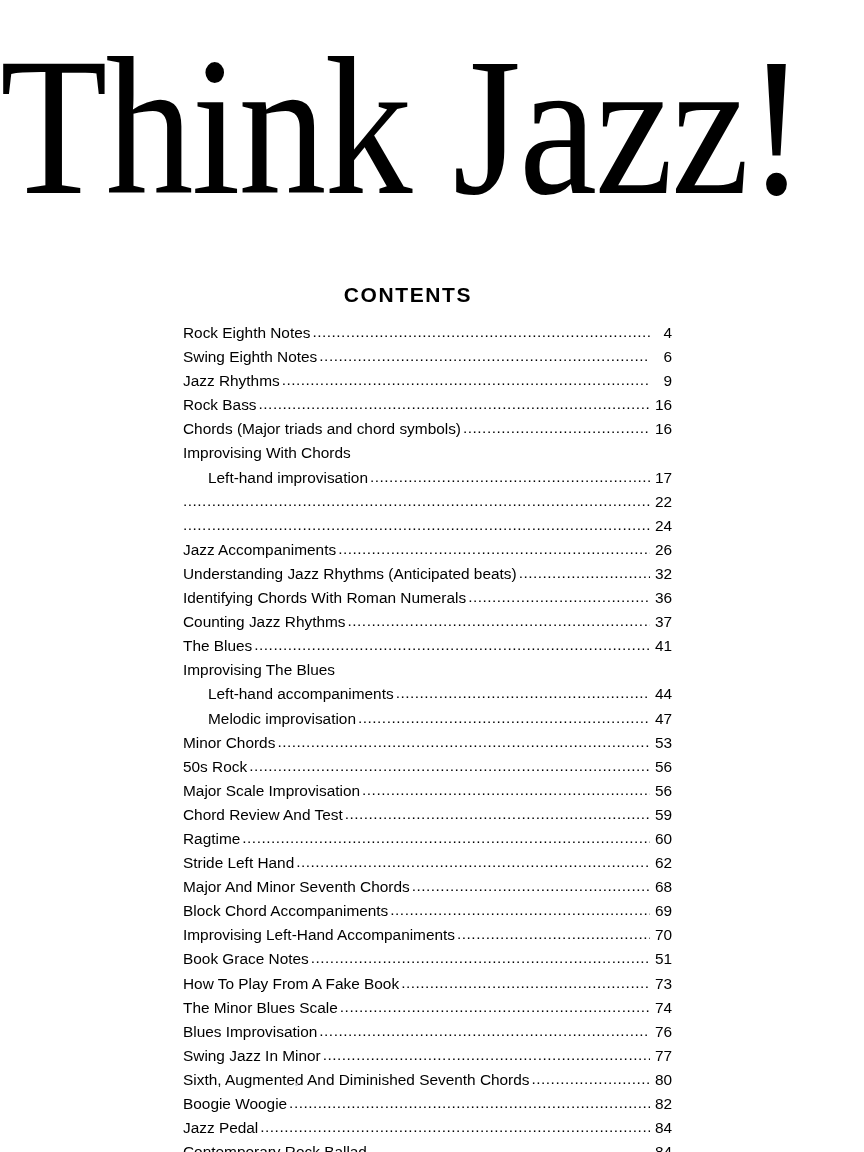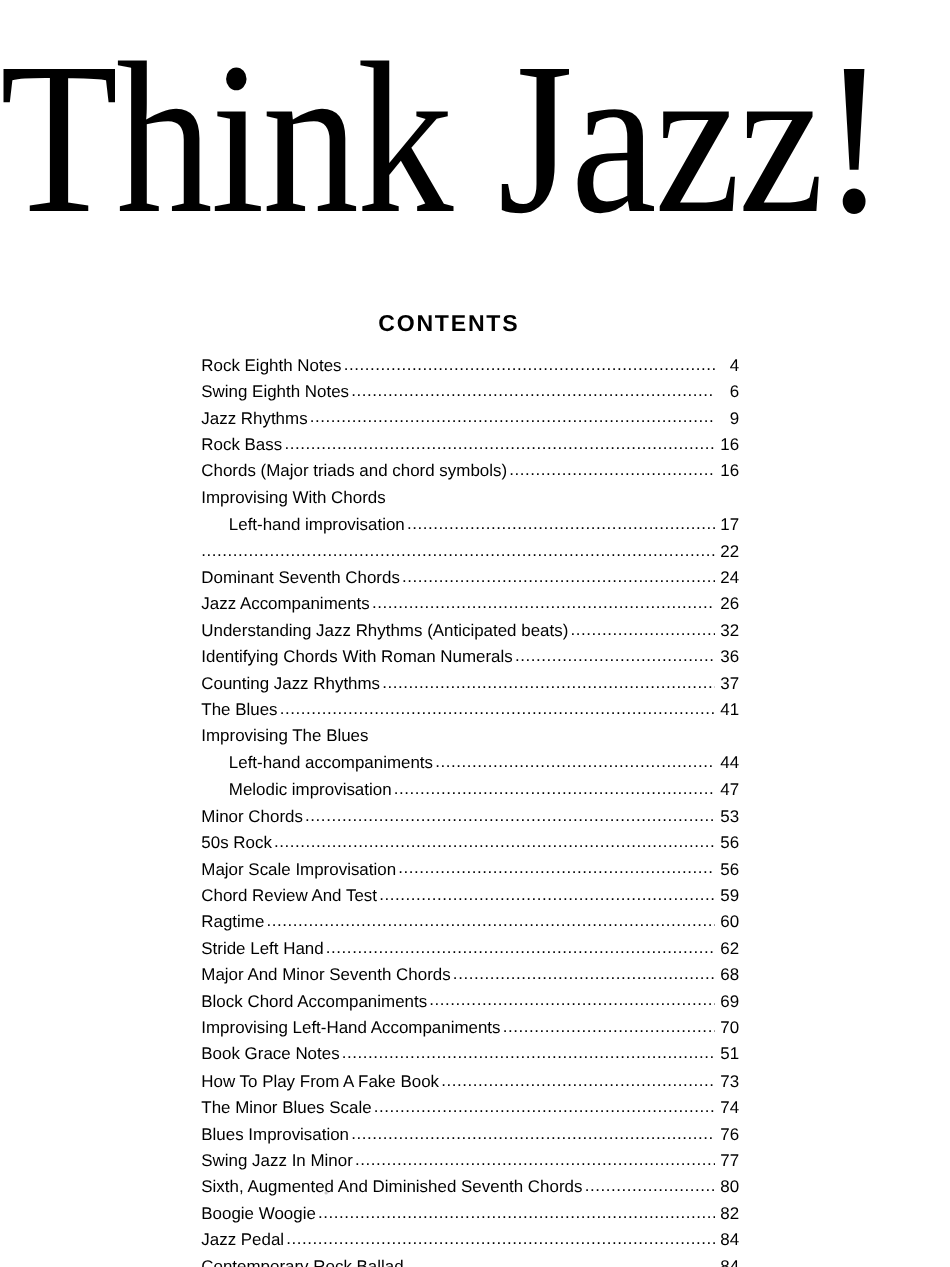--- a/index.html
+++ b/index.html
@@ -141,21 +141,20 @@
     <div class="toc-row sub">
       <span class="label">Left-hand improvisation</span>
       <span class="dots">........................................................................................................................</span>
       <span class="page">17</span>
     </div>
     <div class="toc-row sub">
       <span class="dots">........................................................................................................................</span>
       <span class="page">22</span>
     </div>
     <div class="toc-row">
-      <span class="label">Dominant Seventh Chords</span>
       <span class="dots">........................................................................................................................</span>
       <span class="page">24</span>
     </div>
     <div class="toc-row">
       <span class="label">Jazz Accompaniments</span>
       <span class="dots">........................................................................................................................</span>
       <span class="page">26</span>
     </div>
     <div class="toc-row">
       <span class="label">Understanding Jazz Rhythms (Anticipated beats)</span>

